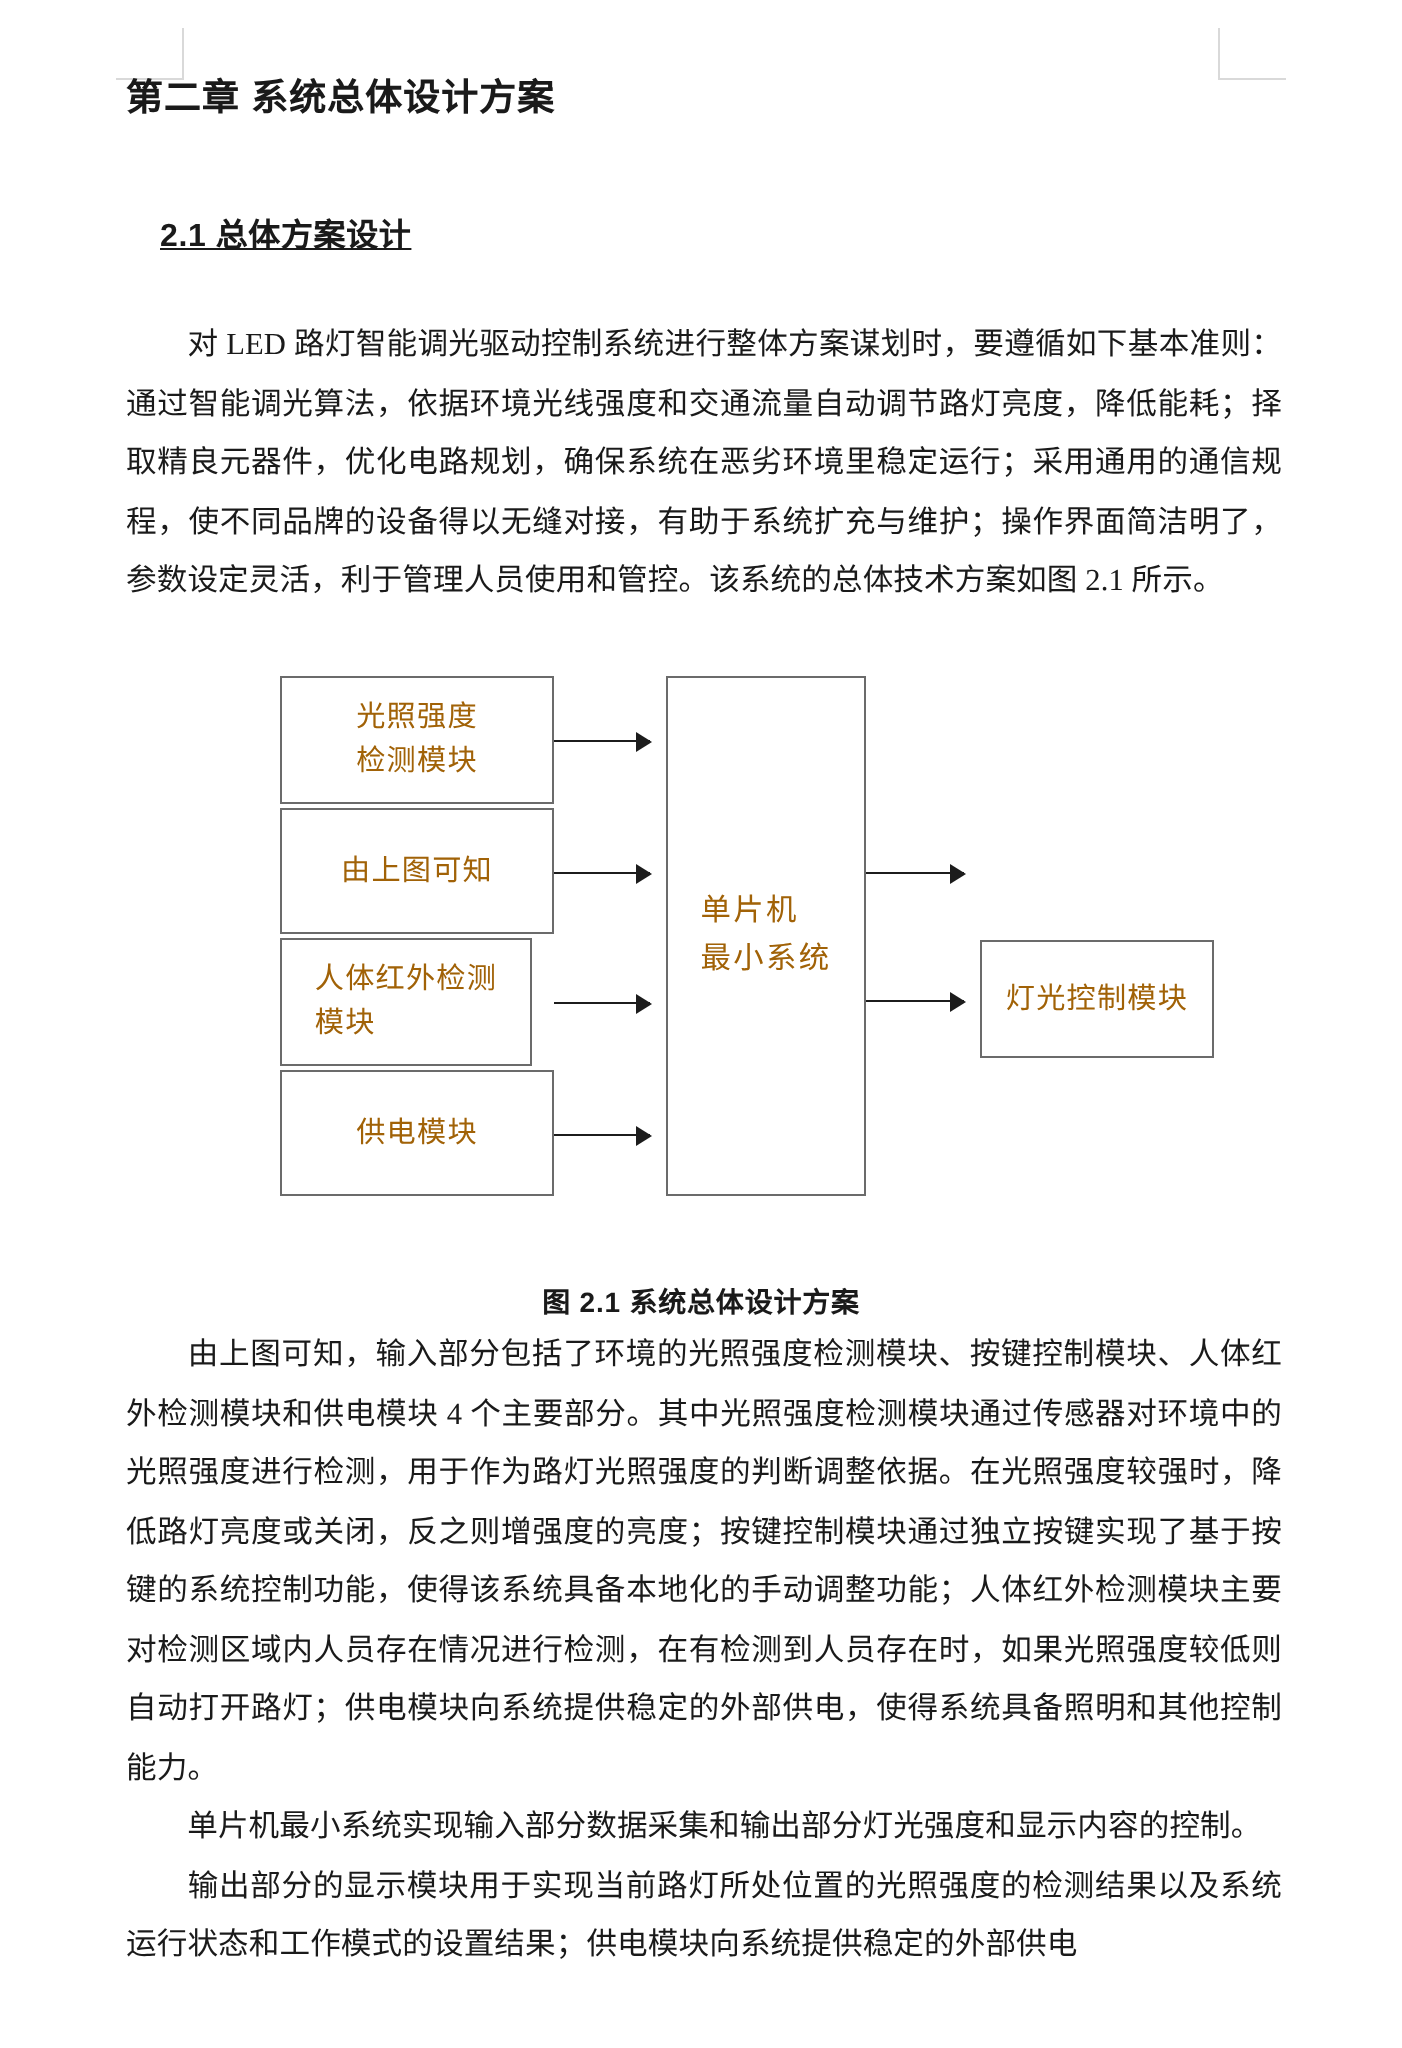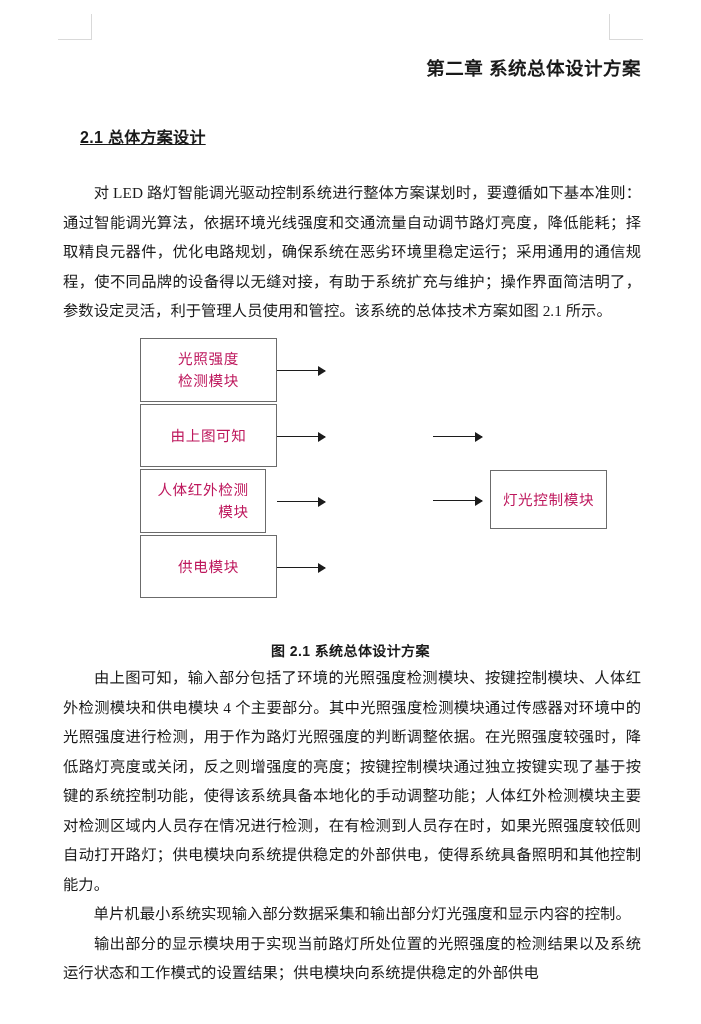--- a/index.html
+++ b/index.html
@@ -61,23 +61,23 @@
   .content {
     position: absolute;
     left: 63px;
     top: 0;
     width: 578px;
   }
 
   h1.chapter-title {
     font-size: 18.5px;
     font-weight: bold;
-    text-align: right;
+    text-align: left;
     margin: 0;
-    padding-top: 54px;
+    padding-top: 34px;
     letter-spacing: 0.5px;
     font-family: "Liberation Sans", "DejaVu Sans", sans-serif;
   }
 
   h2.section-title {
     font-size: 16px;
     font-weight: bold;
     margin: 16px;
     padding-top: 28px;
     padding-left: 1px;
@@ -114,26 +114,26 @@
     height: 290px;
   }
   .dbox {
     position: absolute;
     border: 1.3px solid #6b6b6b;
     background: #ffffff;
     box-sizing: border-box;
     display: flex;
     align-items: center;
     justify-content: center;
-    text-align: right;
+    text-align: left;
     font-size: 14.6px;
     line-height: 22px;
     letter-spacing: 0.6px;
     font-family: "Liberation Sans", "DejaVu Sans", sans-serif;
-    color: #be185d;
+    color: #a16207;
   }
   .dbox.mcu {
     font-family: "Liberation Serif", "DejaVu Serif", serif;
     font-size: 15.2px;
     line-height: 24px;
     letter-spacing: 1.2px;
   }
 
   
   #box-light    { left: 0px;   top: 8px;   width: 137px; height: 64px; }
@@ -201,20 +201,21 @@
     <div class="diagram">
 
       <div class="dbox" id="box-light">光照强度<br>检测模块</div>
 
       <div class="dbox" id="box-key">由上图可知</div>
 
       <div class="dbox" id="box-pir">人体红外检测<br>模块</div>
 
       <div class="dbox" id="box-power">供电模块</div>
 
+      <div class="dbox mcu" id="box-mcu">单片机<br>最小系统</div>
 
 
       <div class="dbox" id="box-lamp">灯光控制模块</div>
 
       <div class="arrow" id="arr-1"></div>
       <div class="arrow" id="arr-2"></div>
       <div class="arrow" id="arr-3"></div>
       <div class="arrow" id="arr-4"></div>
       <div class="arrow" id="arr-5"></div>
       <div class="arrow" id="arr-6"></div>

